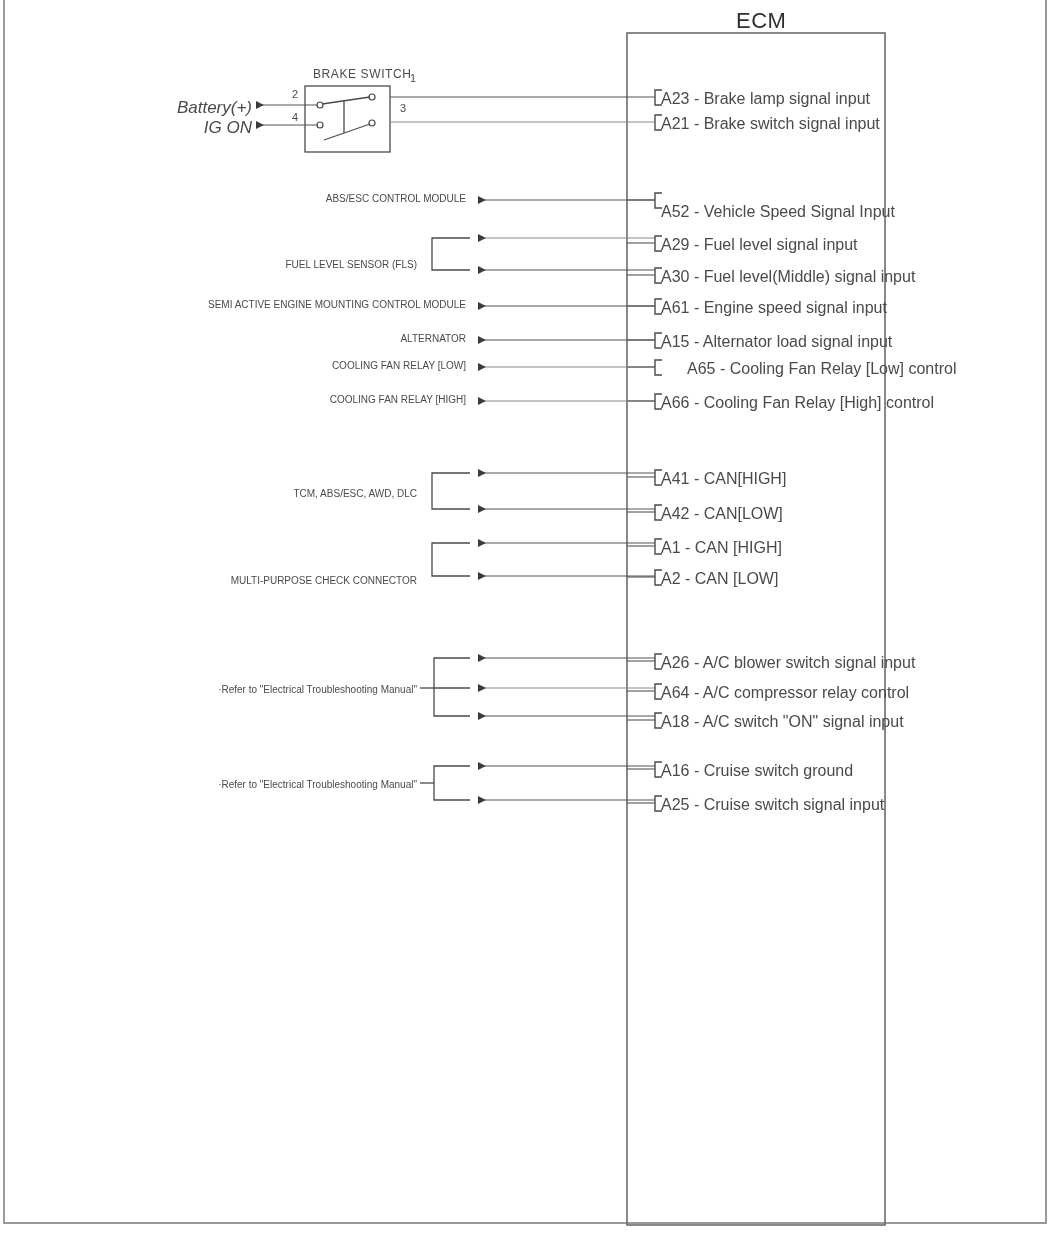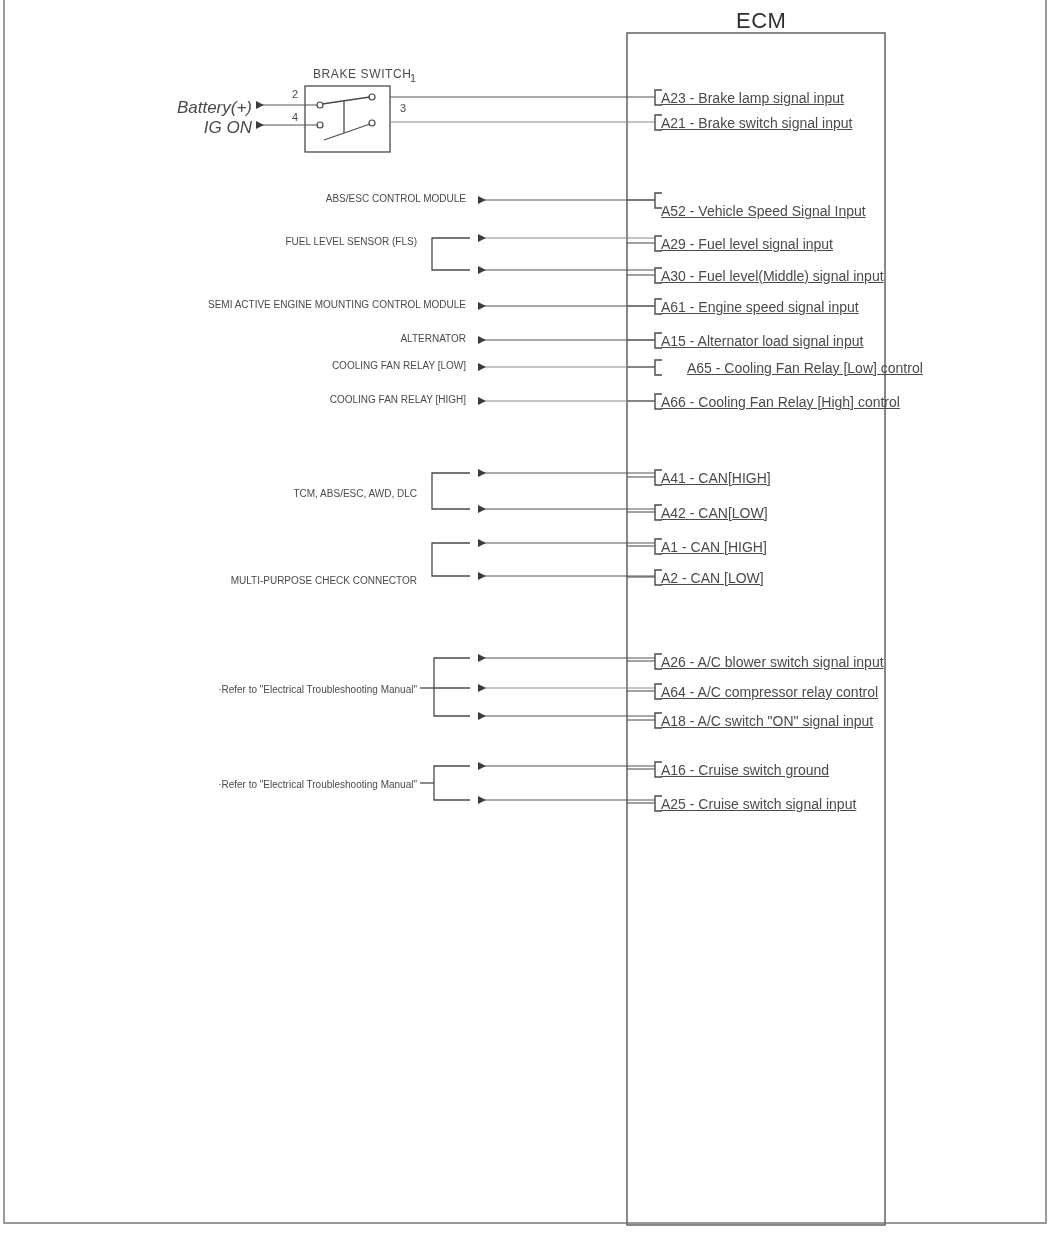--- a/index.html
+++ b/index.html
@@ -34,23 +34,22 @@
     height: 1240px;
   }
   .lbl {
     position: absolute;
     font-family: "Liberation Sans", sans-serif;
     color: #3b3b3b;
     white-space: nowrap;
     line-height: 1;
   }
   .pin-label {
-    font-size: 14px;
-    color: #4a4a4a;
-    text-decoration: underline;
+    font-size: 16px;
+    color: #4a4a4a;
   }
   .comp-label {
     font-size: 10px;
     color: #4a4a4a;
     text-align: right;
   }
   .comp-label.r { transform: translateX(-100%); }
   .ecm-title {
     font-size: 22px;
     color: #2e2e2e;
@@ -258,21 +257,21 @@
   <div class="lbl pin-label" style="left:661px; top:763px;">
     <span>A16</span>
     <span>- Cruise switch ground</span>
   </div>
   <div class="lbl pin-label" style="left:661px; top:797px;">
     <span>A25</span>
     <span>- Cruise switch signal input</span>
   </div>
 
   <div class="lbl comp-label r" style="left:466px; top:194px;">ABS/ESC CONTROL MODULE</div>
-  <div class="lbl comp-label r" style="left:417px; top:237px;">FUEL LEVEL SENSOR (FLS)</div>
+  <div class="lbl comp-label r" style="left:417px; top:260px;">FUEL LEVEL SENSOR (FLS)</div>
   <div class="lbl comp-label r" style="left:466px; top:300px;">SEMI ACTIVE ENGINE MOUNTING CONTROL MODULE</div>
   <div class="lbl comp-label r" style="left:466px; top:334px;">ALTERNATOR</div>
   <div class="lbl comp-label r" style="left:466px; top:361px;">COOLING FAN RELAY [LOW]</div>
   <div class="lbl comp-label r" style="left:466px; top:395px;">COOLING FAN RELAY [HIGH]</div>
   <div class="lbl comp-label r" style="left:417px; top:489px;">TCM, ABS/ESC, AWD, DLC</div>
   <div class="lbl comp-label r" style="left:417px; top:555px;margin-top:21px;">MULTI-PURPOSE CHECK CONNECTOR</div>
   <div class="lbl comp-label r" style="left:417px; top:685px;">·Refer to "Electrical Troubleshooting Manual"</div>
   <div class="lbl comp-label r" style="left:417px; top:780px;">·Refer to "Electrical Troubleshooting Manual"</div>
 
 </div>

